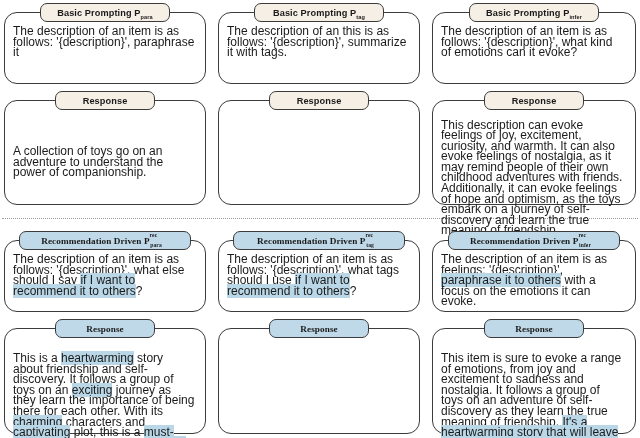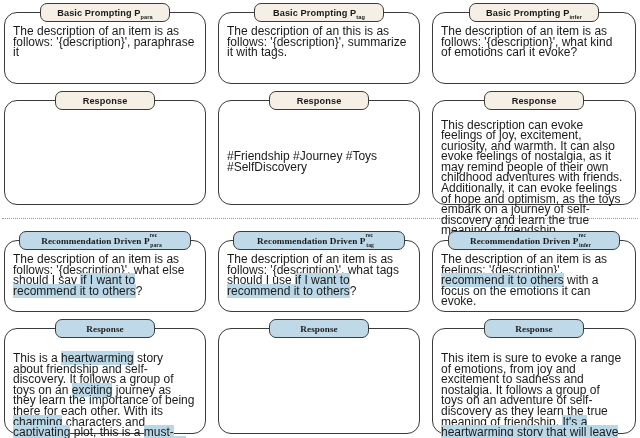--- a/index.html
+++ b/index.html
@@ -108,33 +108,33 @@
       <span>Basic Prompting P</span>
       <span class="pwrap"><span class="sub" style="left: 0px;">para</span></span>
     </div>
     <div class="notch" style="left: 41px; top: 10px; width: 128px;"></div>
     <div class="body-text" style="left: 13px; width: 182px; top: 26px;"><span>The description of an item is as follows: '{description}', paraphrase it</span></div>
     <div class="card" style="left: 4px; top: 100px; width: 202px; height: 105px;"></div>
     <div class="tab cream" style="left: 55px; top: 91px; width: 100px; height: 19px;">
       <span>Response</span>
     </div>
     <div class="notch" style="left: 56px; top: 98px; width: 98px;"></div>
+    <div class="body-text" style="left: 13px; width: 182px; top: 146px;"><span>A collection of toys go on an adventure to understand the power of companionship.</span></div>
     <div class="card" style="left: 218px; top: 12px; width: 202px; height: 72px;"></div>
     <div class="tab cream" style="left: 254px; top: 3px; width: 130px; height: 19px;">
       <span>Basic Prompting P</span>
       <span class="pwrap"><span class="sub" style="left: 0px;">tag</span></span>
     </div>
     <div class="notch" style="left: 255px; top: 10px; width: 128px;"></div>
     <div class="body-text" style="left: 227px; width: 182px; top: 26px;"><span>The description of an this is as follows: '{description}', summarize it with tags.</span></div>
     <div class="card" style="left: 218px; top: 100px; width: 202px; height: 105px;"></div>
     <div class="tab cream" style="left: 269px; top: 91px; width: 100px; height: 19px;">
       <span>Response</span>
     </div>
     <div class="notch" style="left: 270px; top: 98px; width: 98px;"></div>
-    <div class="body-text" style="left: 227px; width: 182px; top: 151px;"><span>#Friendship #Journey #Toys #SelfDiscovery</span></div>
     <div class="card" style="left: 432px; top: 12px; width: 204px; height: 72px;"></div>
     <div class="tab cream" style="left: 469px; top: 3px; width: 130px; height: 19px;">
       <span>Basic Prompting P</span>
       <span class="pwrap"><span class="sub" style="left: 0px;">infer</span></span>
     </div>
     <div class="notch" style="left: 470px; top: 10px; width: 128px;"></div>
     <div class="body-text" style="left: 441px; width: 184px; top: 26px;"><span>The description of an item is as follows: '{description}', what kind of emotions can it evoke?</span></div>
     <div class="card" style="left: 432px; top: 100px; width: 204px; height: 105px;"></div>
     <div class="tab cream" style="left: 484px; top: 91px; width: 100px; height: 19px;">
       <span>Response</span>
@@ -165,20 +165,20 @@
     <div class="tab blue" style="left: 269px; top: 319px; width: 100px; height: 19px;">
       <span>Response</span>
     </div>
     <div class="notch" style="left: 270px; top: 326px; width: 98px;"></div>
     <div class="card" style="left: 432px; top: 240px; width: 204px; height: 72px;"></div>
     <div class="tab blue" style="left: 448px; top: 231px; width: 172px; height: 19px;">
       <span>Recommendation Driven P</span>
       <span class="pwrap"><span class="sup">rec</span><span class="sub">infer</span></span>
     </div>
     <div class="notch" style="left: 449px; top: 238px; width: 170px;"></div>
-    <div class="body-text" style="left: 441px; width: 184px; top: 254px;"><span>The description of an item is as feelings: '{description}', </span><span class="hl">recommend it to others</span><span> with a focus on the emotions it can evoke.</span></div>
+    <div class="body-text" style="left: 441px; width: 184px; top: 254px;"><span>The description of an item is as feelings: '{description}', </span><span class="hl">paraphrase it to others</span><span> with a focus on the emotions it can evoke.</span></div>
     <div class="card" style="left: 432px; top: 328px; width: 204px; height: 106px;"></div>
     <div class="tab blue" style="left: 484px; top: 319px; width: 100px; height: 19px;">
       <span>Response</span>
     </div>
     <div class="notch" style="left: 485px; top: 326px; width: 98px;"></div>
     <div class="body-text" style="left: 441px; width: 184px; top: 353px;"><span>This item is sure to evoke a range of emotions, from joy and excitement to sadness and nostalgia. It follows a group of toys on an adventure of self-discovery as they learn the true meaning of friendship. </span><span class="hl">It's a heartwarming story that will leave you exciting inspired and uplifted.</span></div>
   </div>
 
 </body></html>

